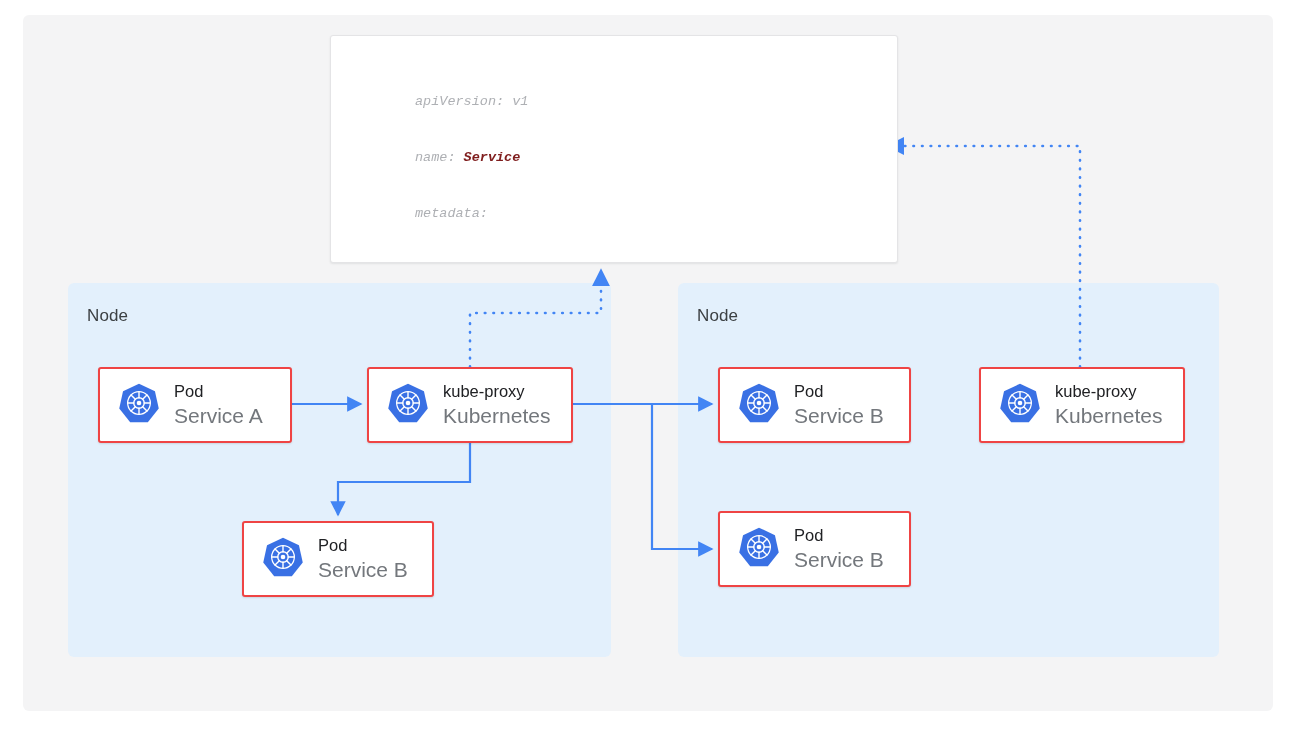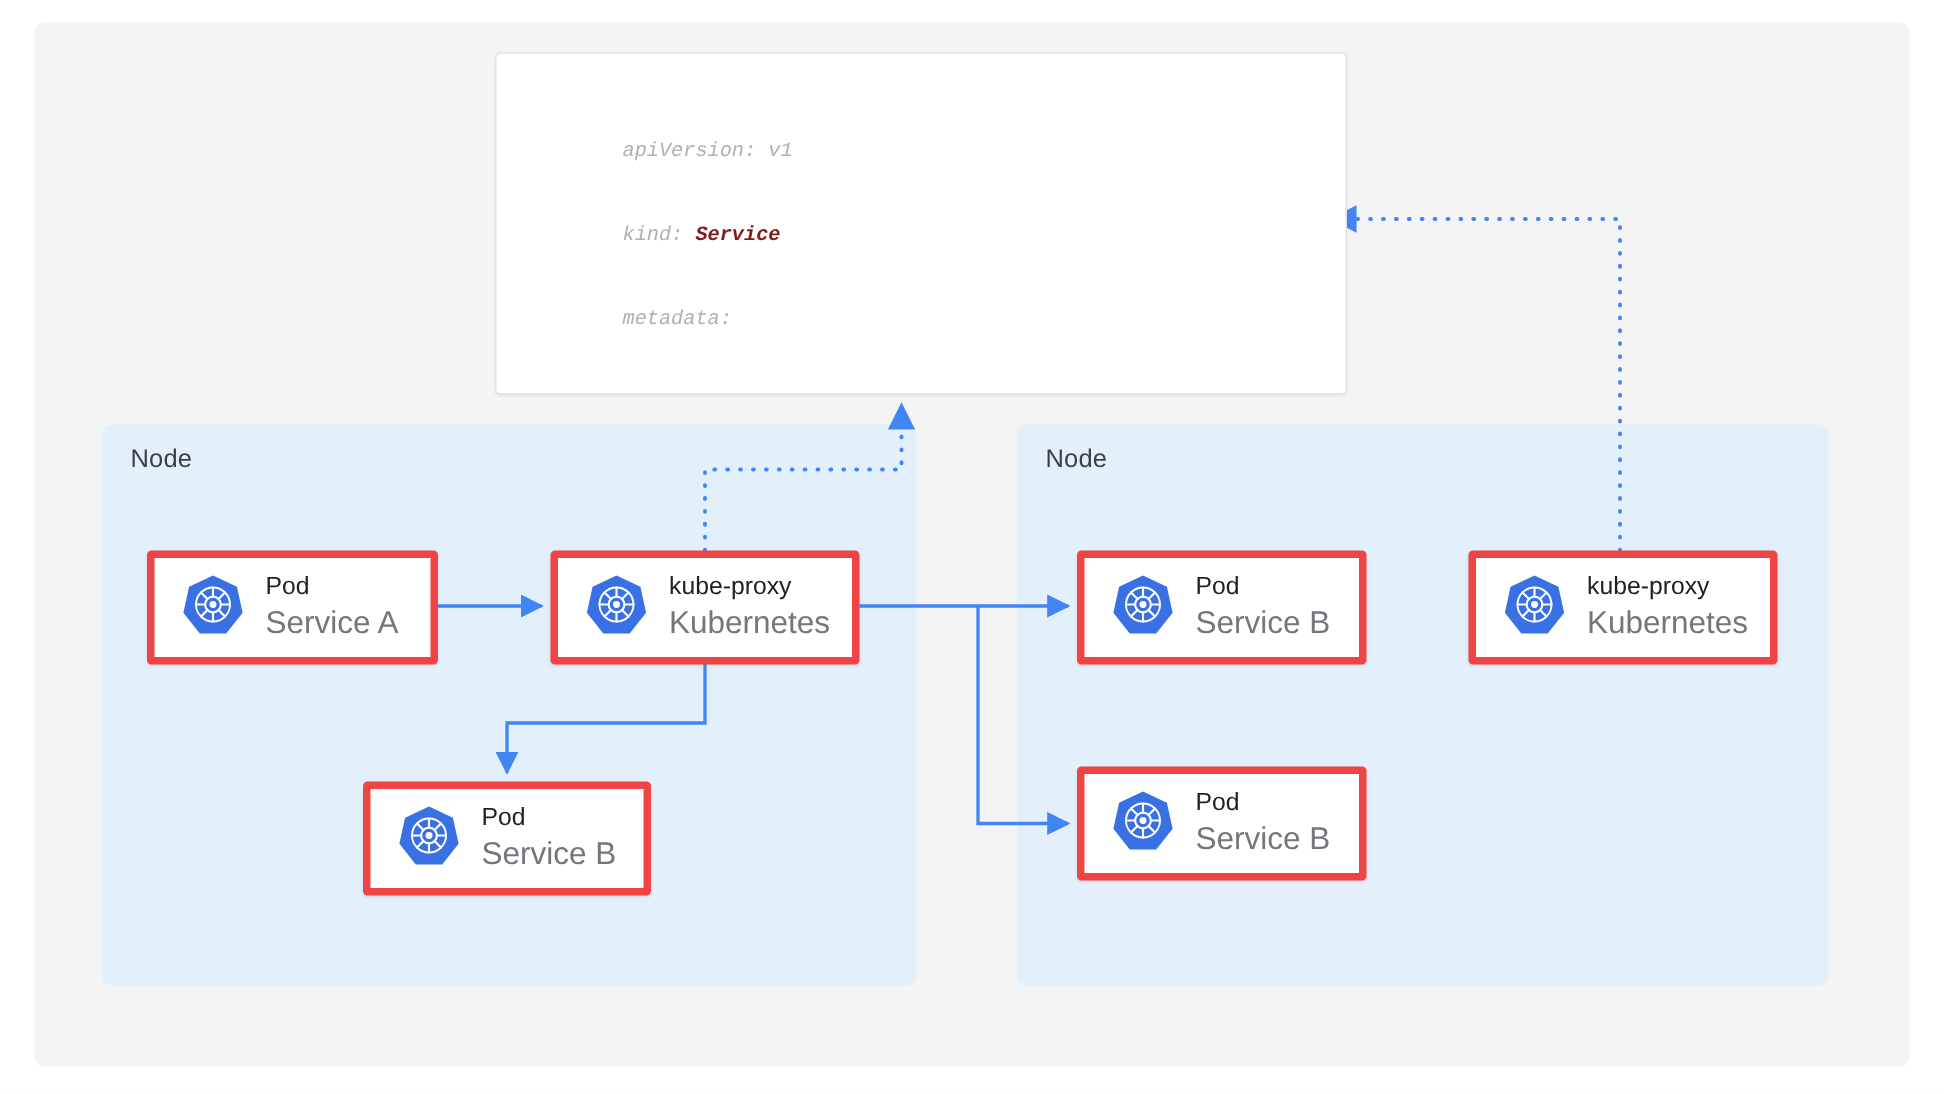--- a/index.html
+++ b/index.html
@@ -37,20 +37,21 @@
     background: #e3f0fc;
     border-radius: 6px;
   }
   .node-label {
     position: absolute;
     font-size: 17px;
     color: #3c4043;
     font-family: "Liberation Sans", sans-serif;
     letter-spacing: 0.1px;
     white-space: nowrap;
+    margin-top: 10px;
   }
 
   
   .yaml-card {
     position: absolute;
     left: 330px;
     top: 35px;
     width: 568px;
     height: 228px;
     background: #ffffff;
@@ -71,21 +72,21 @@
     font-style: italic;
     color: #aeb0b4;
     white-space: pre;
   }
   .yaml-line { display: block; white-space: pre; }
 
   
   .card {
     position: absolute;
     background: #ffffff;
-    border: 5px solid #ef4444;
+    border: 2px solid #ef4444;
     border-radius: 3px;
     box-shadow: 0 1px 2px rgba(60,64,67,0.14);
     box-sizing: border-box;
     display: flex;
     align-items: center;
   }
   .card .k8s-icon {
     flex: 0 0 auto;
     margin-left: 18px;
     margin-right: 14px;
@@ -150,21 +151,21 @@
     <path d="M 470 442 L 470 482 L 338 482 L 338 515" fill="none" stroke="#4285f4" stroke-width="2.2" stroke-linejoin="miter" marker-end="url(#arrowSolid)"></path>
 
     <path d="M 470 367 L 470 313 L 601 313 L 601 270" fill="none" stroke="#4285f4" stroke-width="2.6" stroke-dasharray="0.6 8" stroke-linecap="round" marker-end="url(#arrowDot)"></path>
 
     <path d="M 1080 367 L 1080 146 L 888 146" fill="none" stroke="#4285f4" stroke-width="2.6" stroke-dasharray="0.6 8" stroke-linecap="round" marker-end="url(#arrowDot)"></path>
   </svg>
 
   <div class="yaml-card">
     <div class="yaml-body">
       <span class="yaml-line">apiVersion: v1</span>
-      <span class="yaml-line"><span>kind: </span><b style="color:#7f1d1d;">Service</b></span>
+      <span class="yaml-line"><span>name: </span><b style="color:#7f1d1d;">Service</b></span>
       <span class="yaml-line">metadata:</span>
       <span class="yaml-line">  name: my-service</span>
       
       
       
       
       
       
       
     </div>

